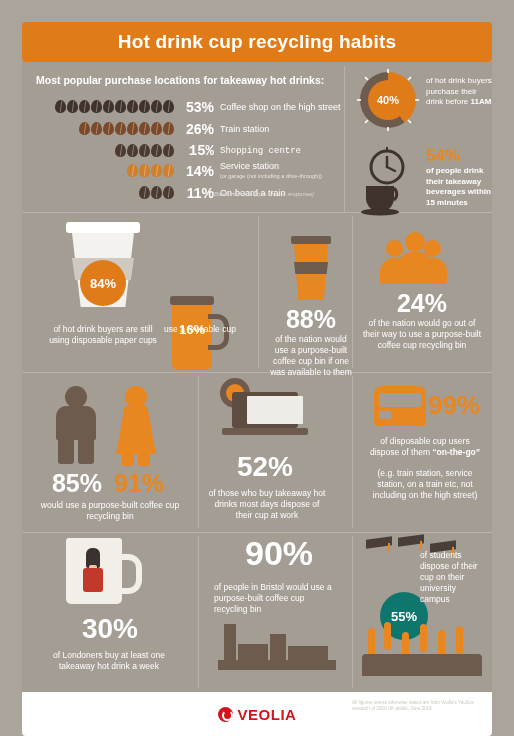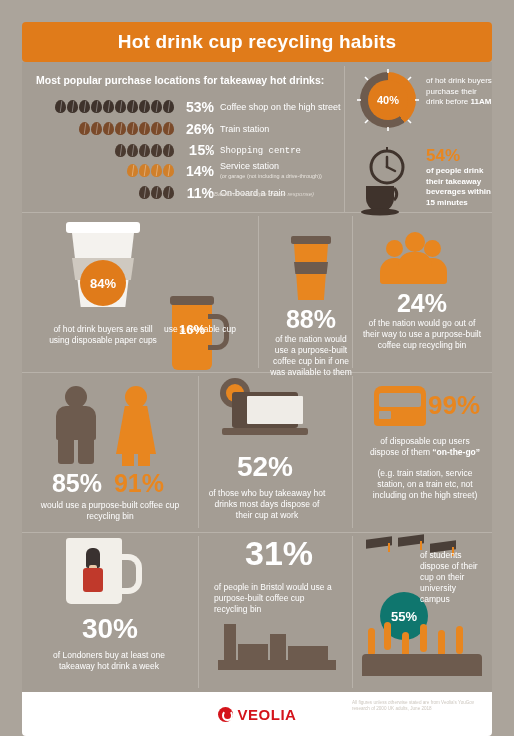--- a/index.html
+++ b/index.html
@@ -397,21 +397,21 @@
       <div class="guardmug">
         <div class="body"></div>
         <div class="handle"></div>
         <div class="hat"></div>
         <div class="face"></div>
         <div class="coat"></div>
       </div>
       <div class="bigpct" style="position:absolute;left:18px;top:84px;width:140px;text-align:center;font-size:28px;">30%</div>
       <div class="capt" style="position:absolute;left:22px;top:118px;width:130px;">of Londoners buy at least one takeaway hot drink a week</div>
 
-      <div class="bigpct" style="position:absolute;left:192px;top:8px;width:130px;text-align:center;font-size:34px;">31%</div>
+      <div class="bigpct" style="position:absolute;left:192px;top:8px;width:130px;text-align:center;font-size:34px;">90%</div>
       <div class="capt" style="position:absolute;left:192px;top:50px;width:124px;text-align:left;">of people in Bristol would use a purpose-built coffee cup recycling bin</div>
       <div class="parl">
         <div class="blk" style="left:6px;width:12px;height:46px;"></div>
         <div class="blk" style="left:20px;width:30px;height:26px;"></div>
         <div class="blk" style="left:52px;width:16px;height:36px;"></div>
         <div class="blk" style="left:70px;width:40px;height:24px;"></div>
         <div class="blk" style="left:0;width:118px;height:10px;"></div>
       </div>
 
       <div class="grad">

